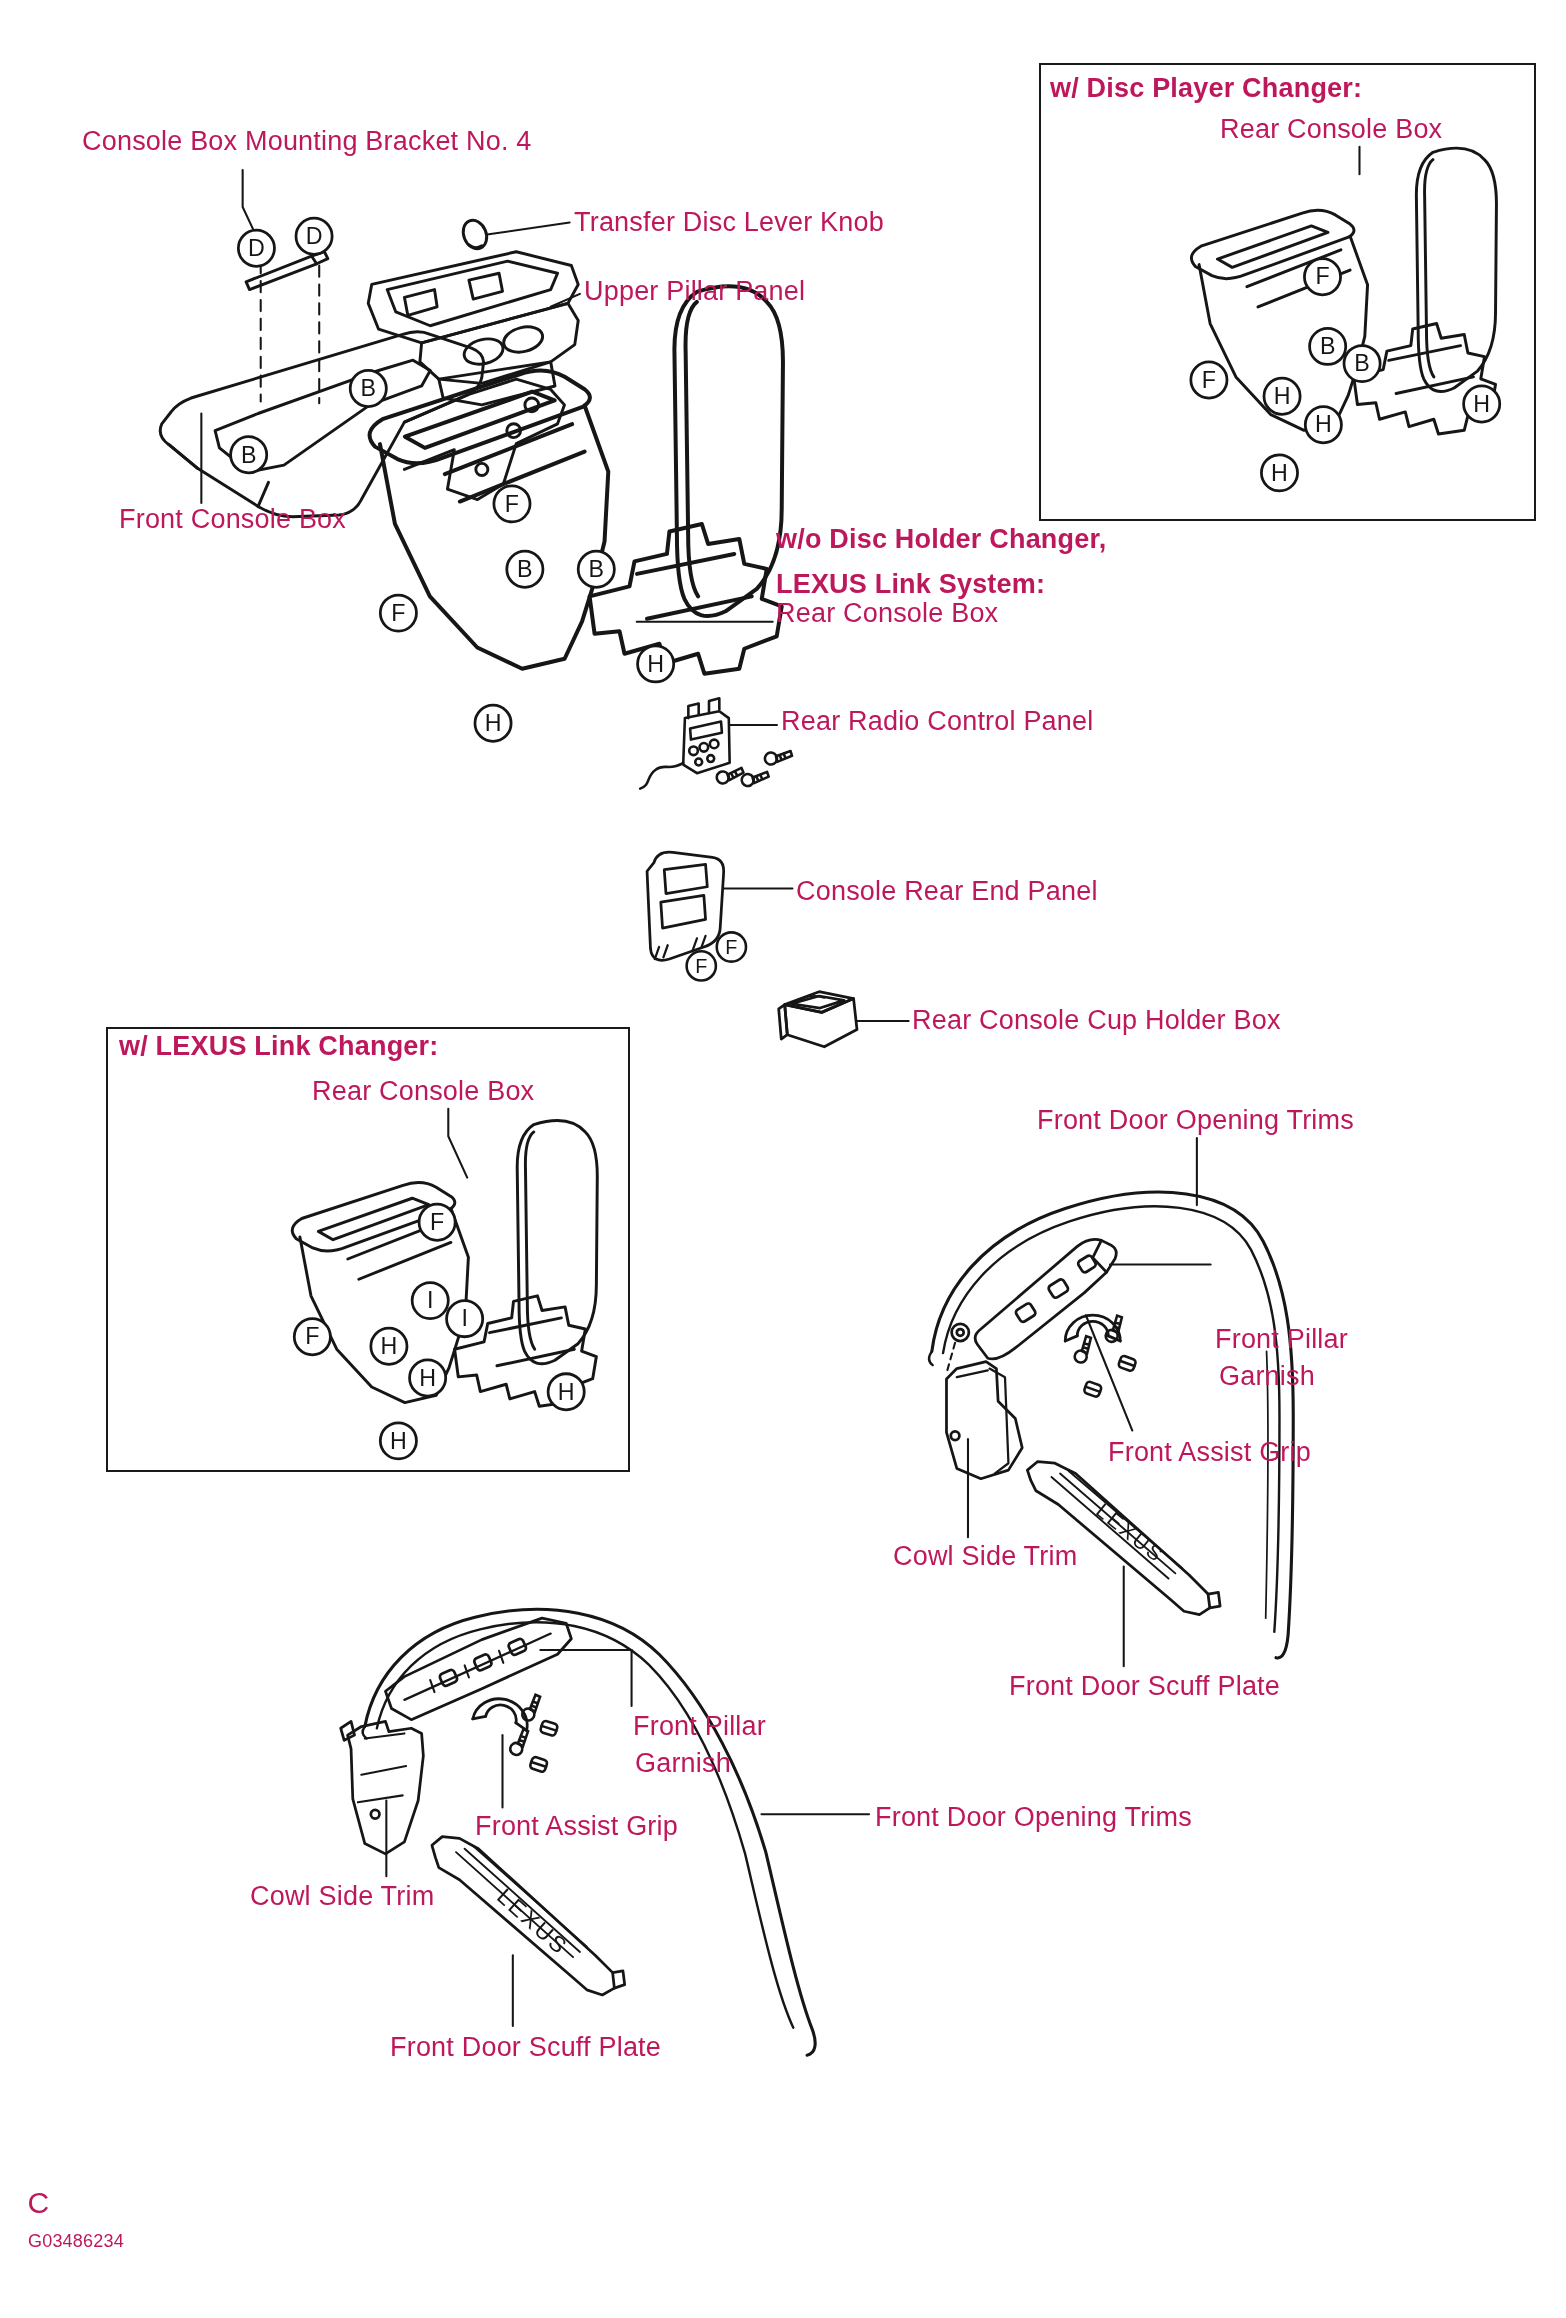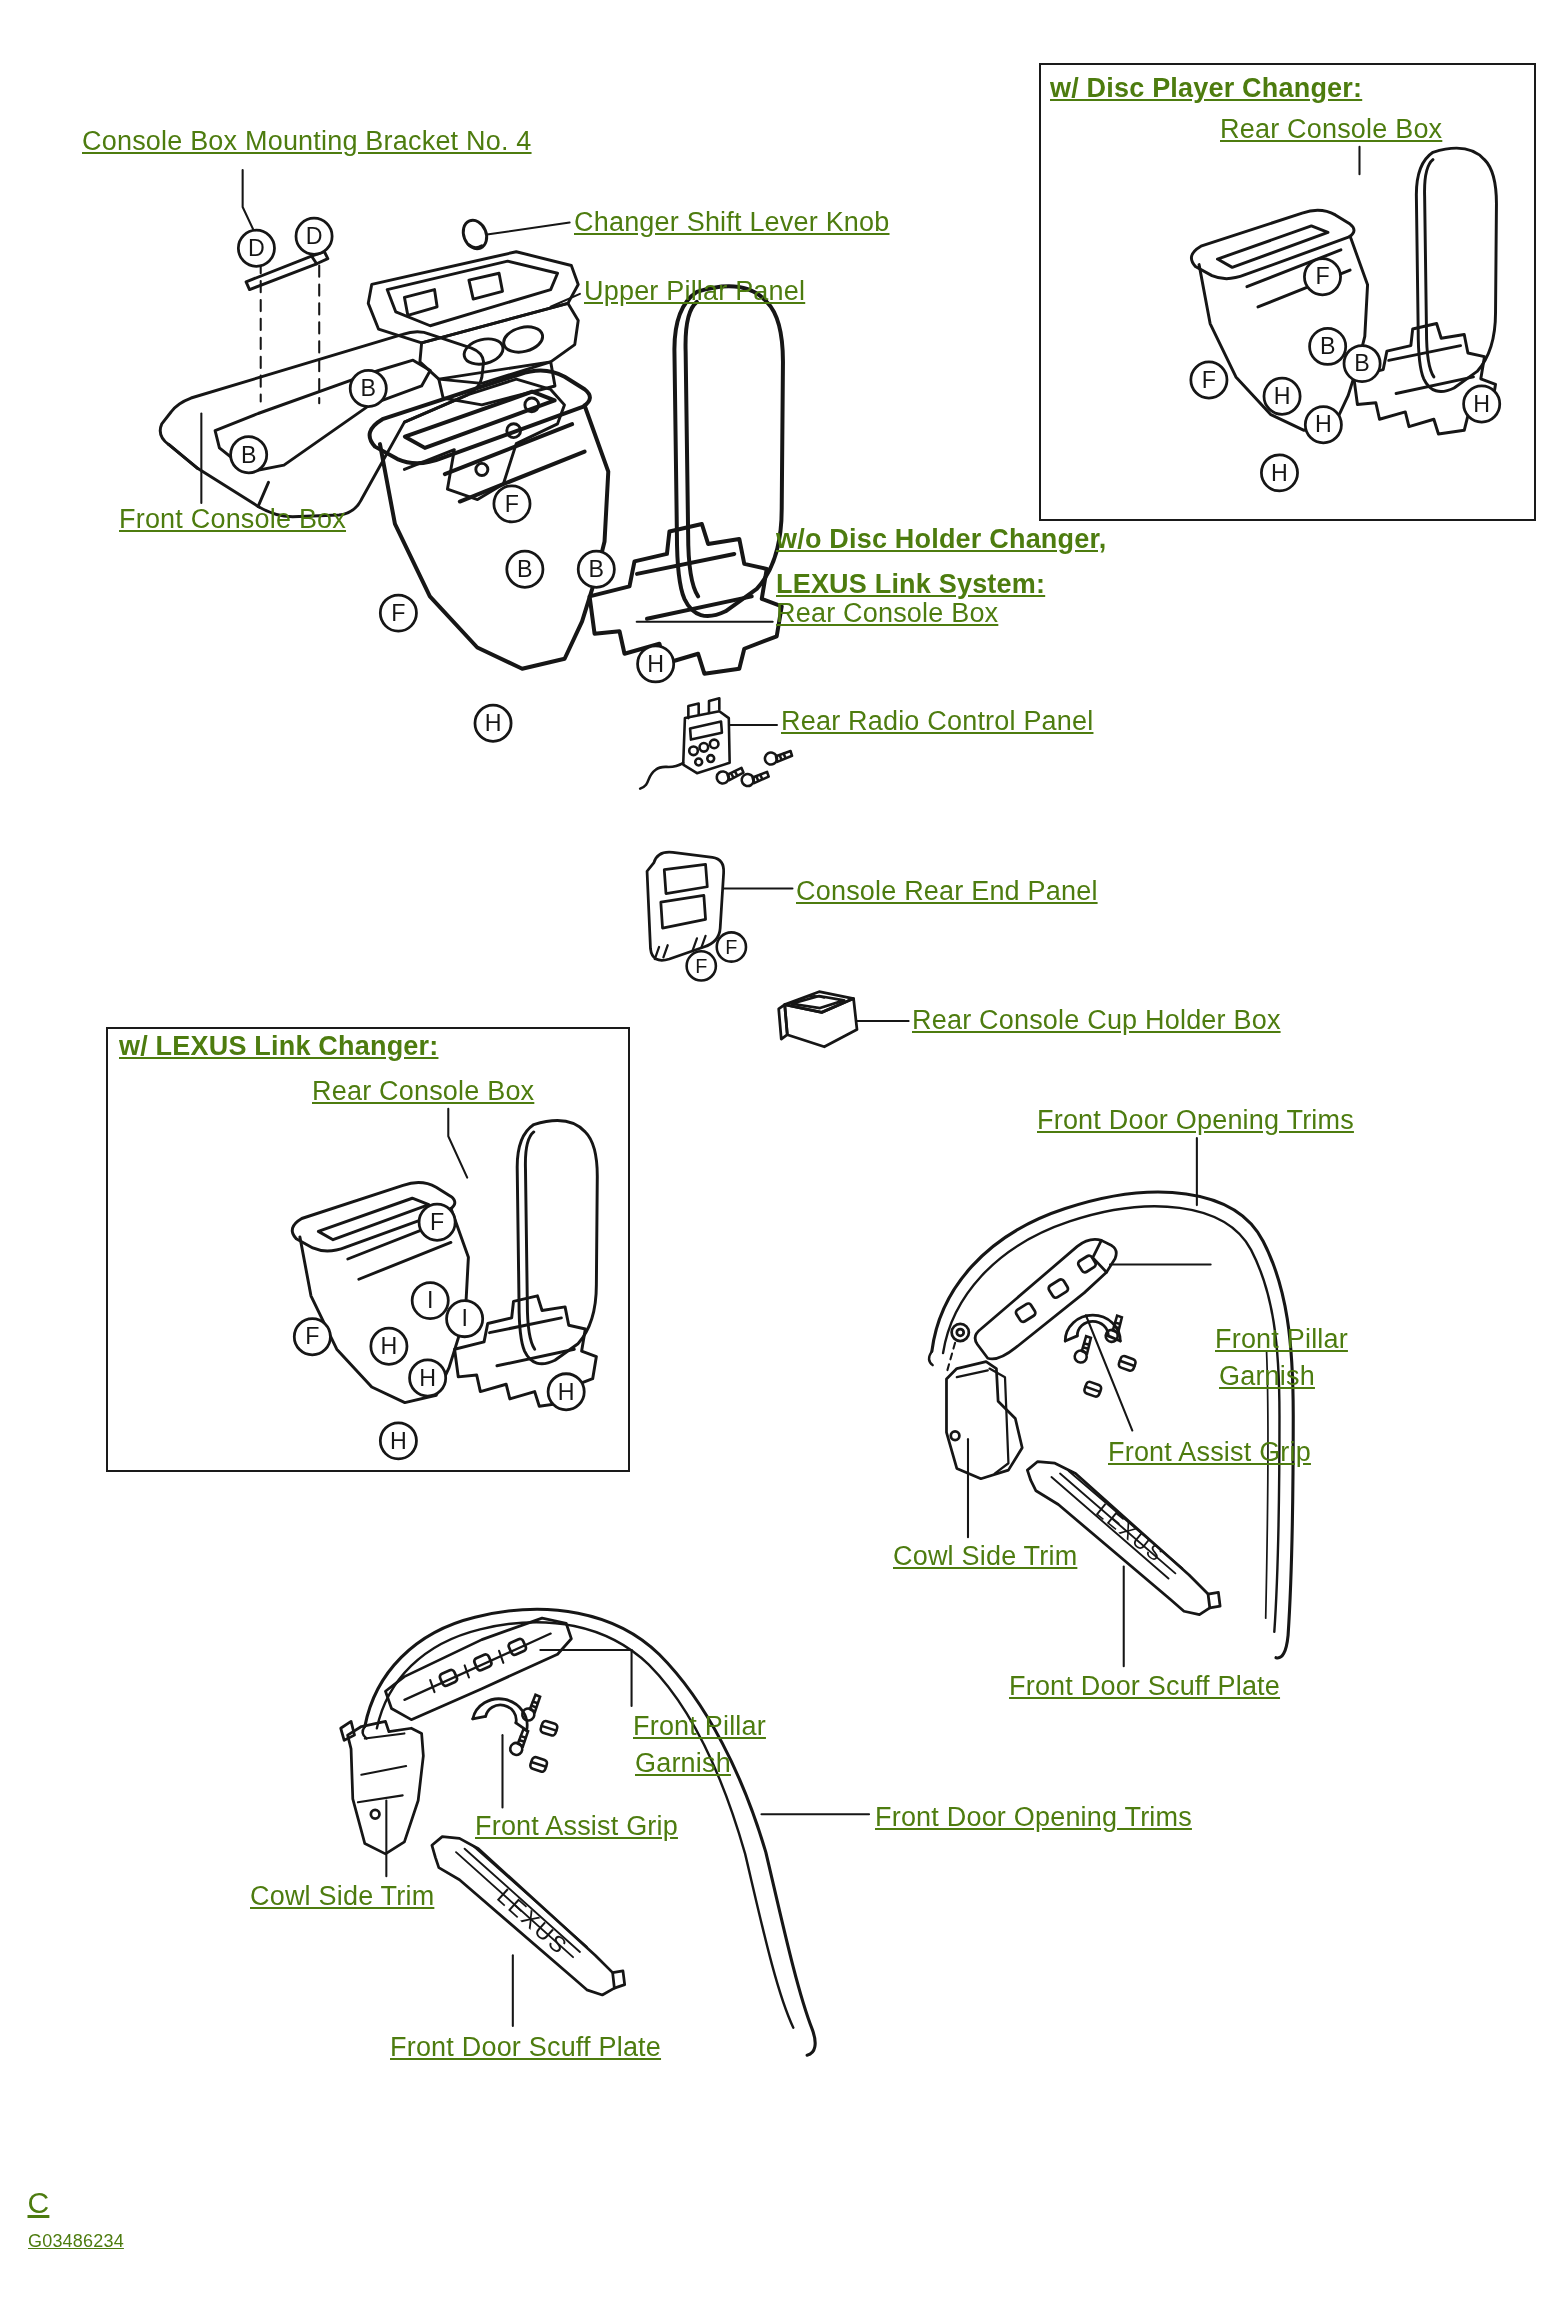--- a/index.html
+++ b/index.html
@@ -3,21 +3,21 @@
 <meta charset="utf-8">
 <style>
   html,body{margin:0;padding:0;background:#e8e8e8;}
   .page{
     position:relative;width:1566px;height:2319px;background:#ffffff;
     font-family:"Liberation Sans", sans-serif;color:#111;overflow:hidden;
   }
   svg.art{position:absolute;left:0;top:0;width:1566px;height:2319px;}
   .lbl{
     position:absolute;font-size:27px;line-height:1.15;white-space:nowrap;
-    color:#4d7c0f;letter-spacing:0.2px;text-decoration:underline;
+    color:#be185d;letter-spacing:0.2px;
   }
   .lbl.b{font-weight:bold;}
   .vbox{
     position:absolute;border:2.6px solid #1a1a1a;background:transparent;
   }
   .code{font-size:18px;}
   .pageletter{font-size:30px;}
   .callout-text{font-family:"Liberation Sans", sans-serif;}
 </style>
 </head>
@@ -340,21 +340,21 @@
           <text x="658" y="1626">H</text>
         </g>
       <g>
           <circle cx="463" cy="1674" r="21" fill="#fff" stroke="#161616" stroke-width="3.2"></circle>
           <text x="463" y="1683">H</text>
         </g>
     </g>
   </svg>
 
   <div class="lbl" style="left:82px;top:126px;">Console Box Mounting Bracket No. 4</div>
-  <div class="lbl" style="left:574px;top:207px;">Changer Shift Lever Knob</div>
+  <div class="lbl" style="left:574px;top:207px;">Transfer Disc Lever Knob</div>
   <div class="lbl" style="left:584px;top:276px;">Upper Pillar Panel</div>
   <div class="lbl" style="left:86px;top:504px;margin-left:33px;">Front Console Box</div>
 
   <div class="lbl b" style="left:1050px;top:73px;">w/ Disc Player Changer:</div>
   <div class="lbl" style="left:1220px;top:114px;">Rear Console Box</div>
 
   <div class="lbl b" style="left:776px;top:524px;">w/o Disc Holder Changer,</div>
   <div class="lbl b" style="left:776px;top:561px;margin-top:8px;">LEXUS Link System:</div>
   <div class="lbl" style="left:776px;top:598px;">Rear Console Box</div>
 

